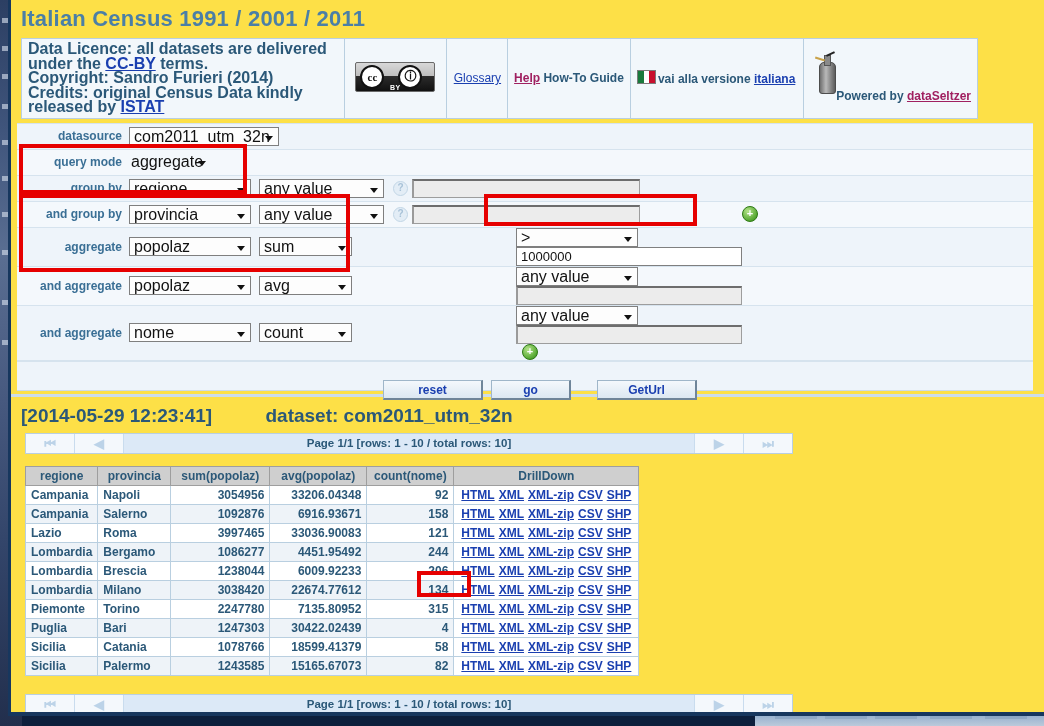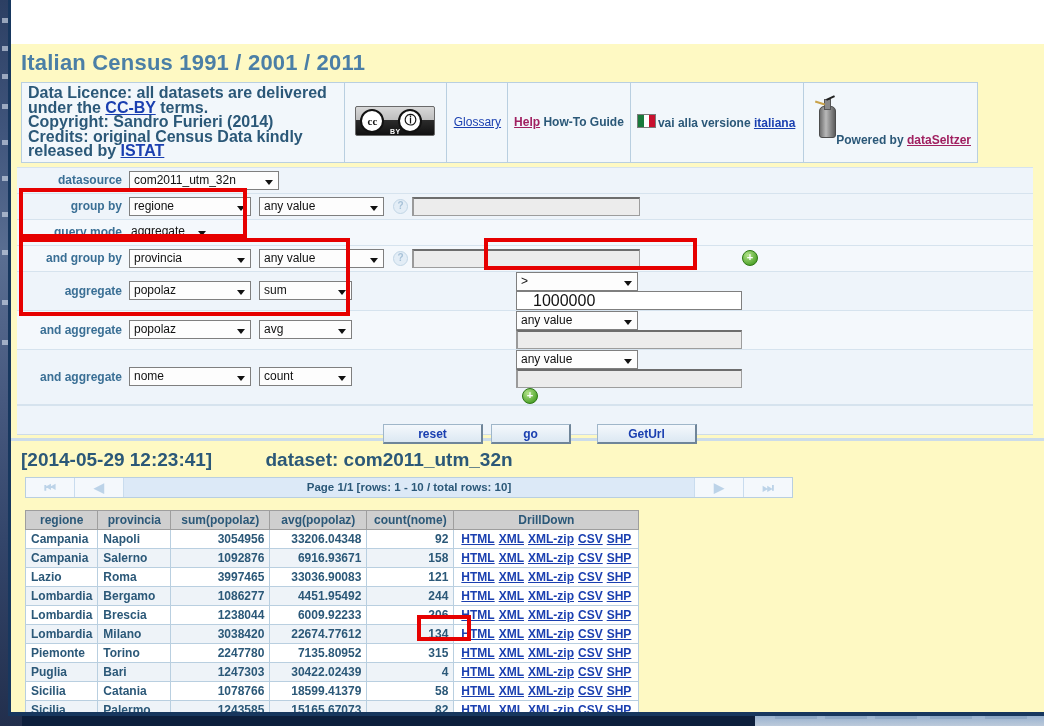--- a/index.html
+++ b/index.html
@@ -19,21 +19,21 @@
     background:linear-gradient(180deg,#cddff2 0%,#a9c6e6 45%,#dbe8f7 100%);opacity:.85;}
   #bg-taskbar .tb-item{position:absolute;top:7px;height:8px;background:#8fadd0;opacity:.5;}
 
   
   #window{position:absolute;left:8px;top:0;width:1036px;height:716px;
     background:#ffffff;
     border-left:3px solid #17375e;border-right:0;border-top:0;
     border-bottom:4px solid #17375e;
     box-sizing:border-box;
   }
-  #window-inner{position:absolute;left:0;top:0;right:0;bottom:0;background:#fef9c3;overflow:hidden;margin-top:44px;}
+  #window-inner{position:absolute;left:0;top:0;right:0;bottom:0;background:#fde047;overflow:hidden;}
 
   
   .page-title{
     color:#4b7fa6;font-size:22px;font-weight:bold;
     padding:6px 0 6px 10px;letter-spacing:.2px;
   }
   .licence-table{
     margin:0 8px 0 10px;border:1px solid #b9cfe0;border-collapse:collapse;
     background:#f2f7fb;width:957px;
   }
@@ -75,28 +75,28 @@
   .form-area{margin-top:4px;position:relative;}
   table.qform{border-collapse:collapse;width:1016px;margin-left:6px;}
   table.qform td{padding:0;height:25px;font-size:12px;}
   .qrow{background:#eef4fa;border-top:1px solid #d6e3ee;border-bottom:1px solid #d6e3ee;}
   .qrow.alt{background:#f4f8fc;}
   .lbl{color:#3a6f95;font-weight:bold;text-align:right;padding-right:7px !important;width:105px;
        white-space:nowrap;}
   .sel{
     display:inline-block;background:#fdfdfd;border:1px solid #7f7f7f;
     box-sizing:border-box;height:19px;line-height:17px;padding:0 18px 4px 4px;
-    position:relative;font-size:12px;color:#111;vertical-align:middle;white-space:nowrap;overflow:hidden;
+    position:relative;font-size:16px;color:#111;vertical-align:middle;white-space:nowrap;overflow:hidden;
   }
   .sel:after{content:"";position:absolute;right:5px;top:8px;
     border-left:4px solid transparent;border-right:4px solid transparent;border-top:5px solid #111;}
   .sel.nobox{border:0;background:transparent;padding-left:2px;}
   .txt{
     display:inline-block;background:#fff;border:1px solid #7f7f7f;height:19px;line-height:17px;
-    box-sizing:border-box;padding:0 16px;font-size:16px;color:#111;vertical-align:middle;
+    box-sizing:border-box;padding:0 4px;font-size:13px;color:#111;vertical-align:middle;
   }
   .txt.disabled{background:#ececec;border:1px solid #9d9d9d;border-top:2px solid #6d6d6d;border-left:2px solid #9a9a9a;color:#777;}
   .help-ico{display:inline-block;width:13px;height:13px;border-radius:50%;
     background:#e3edf6;border:1px solid #c2d6e6;color:#a8c2d8;font-size:10px;font-weight:bold;
     text-align:center;line-height:12px;vertical-align:middle;margin:0 4px;}
   .plus-ico{display:inline-block;width:14px;height:14px;border-radius:50%;vertical-align:middle;
     background:radial-gradient(circle at 35% 30%,#b4e48a,#56a832 70%,#2f7a16);
     border:1px solid #2f7a16;color:#fff;font-size:11px;font-weight:bold;line-height:12px;text-align:center;}
 
   
@@ -208,42 +208,42 @@
 
   <div class="form-area">
     <table class="qform">
       <tbody>
             <tr class="qrow">
         <td class="lbl">datasource</td>
         <td colspan="5">
           <span class="sel" style="width:150px">com2011_utm_32n</span>
         </td>
       </tr>
+      <tr class="qrow alt">
+        <td class="lbl">query mode</td>
+        <td colspan="5">
+          <span class="sel nobox" style="width:82px">aggregate</span>
+        </td>
+      </tr>
+
       <tr class="qrow">
         <td class="lbl">group by</td>
         <td style="width:130px">
           <span class="sel" style="width:122px">regione</span>
         </td>
         <td style="width:130px">
           <span class="sel" style="width:125px">any value</span>
         </td>
         <td style="width:22px">
           <span class="help-ico">?</span>
         </td>
         <td style="width:235px">
           <span class="txt disabled" style="width:228px"></span>
         </td>
         <td></td>
-      </tr>
-
-      <tr class="qrow alt">
-        <td class="lbl">query mode</td>
-        <td colspan="5">
-          <span class="sel nobox" style="width:82px">aggregate</span>
-        </td>
       </tr>
 
       <tr class="qrow alt">
         <td class="lbl">and group by</td>
         <td>
           <span class="sel" style="width:122px">provincia</span>
         </td>
         <td>
           <span class="sel" style="width:125px">any value</span>
         </td>

